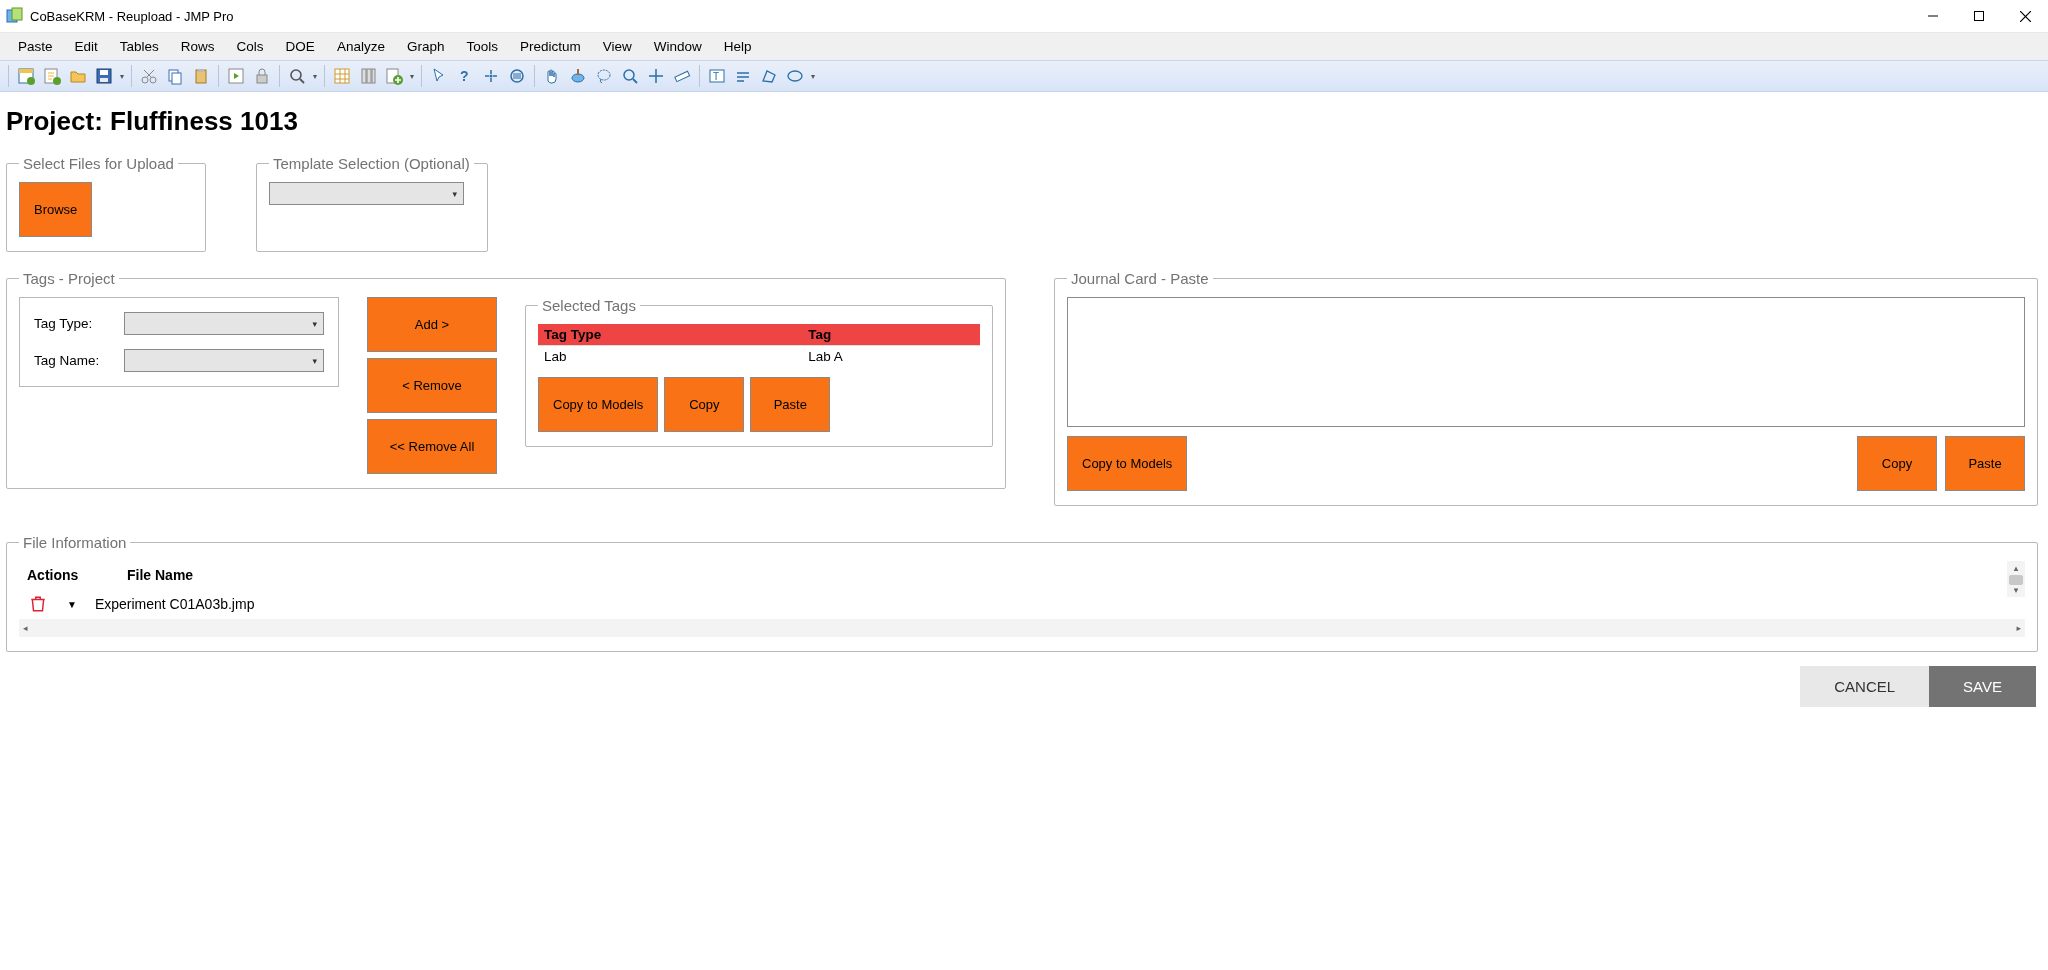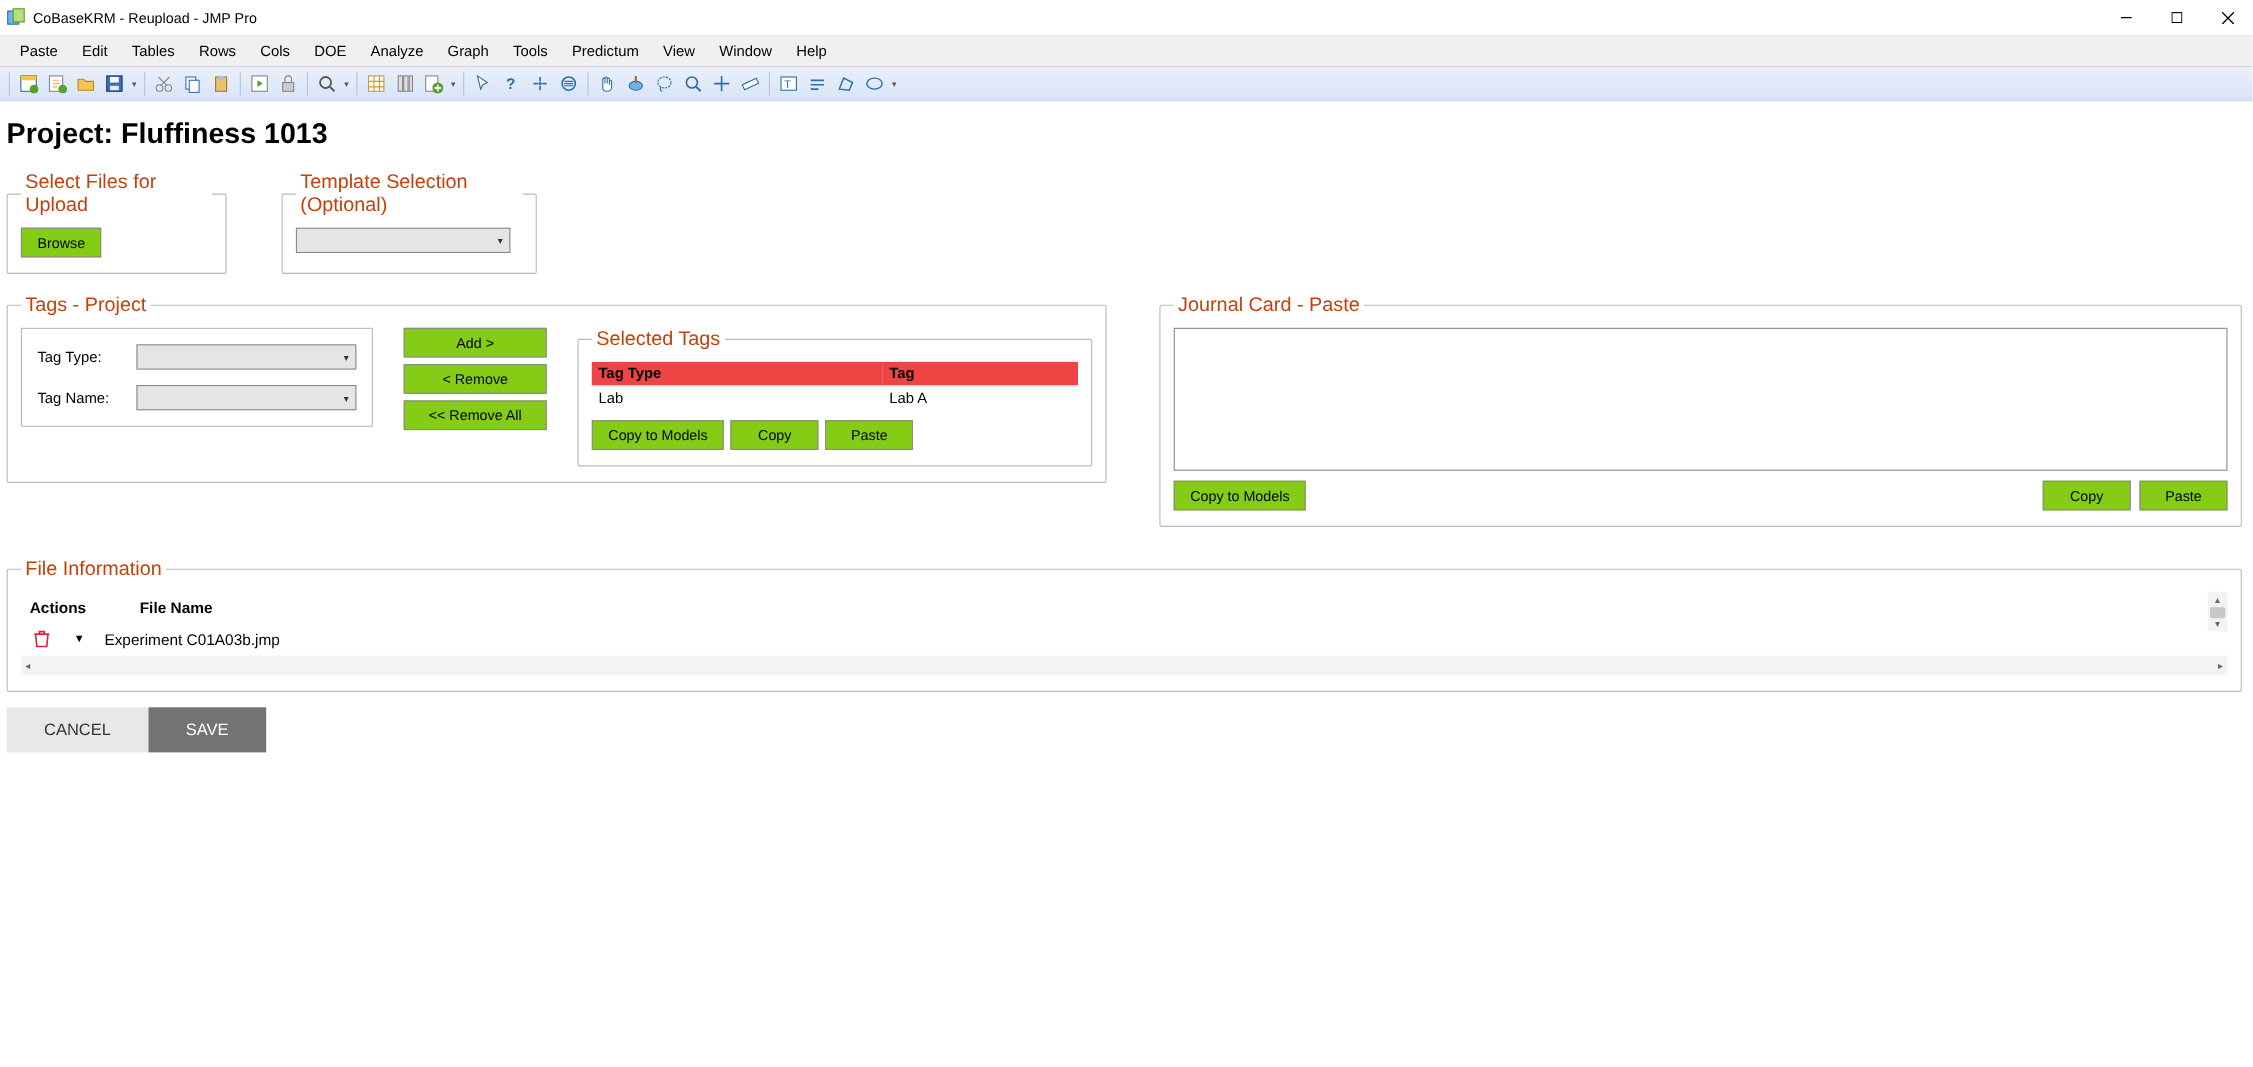--- a/index.html
+++ b/index.html
@@ -17,26 +17,26 @@
   
   .toolbar { display: flex; align-items: center; padding: 2px 4px; background: linear-gradient(#eaf0fa, #d8e4f7); border-top: 1px solid #c9d4e6; border-bottom: 1px solid #c9d4e6; min-height: 30px; }
   .tool-sep { width: 0px; border-left: 1px solid #b8c4d8; height: 22px; margin: 0 4px; }
   .tool-btn { width: 26px; height: 26px; display:flex; align-items:center; justify-content:center; border-radius:2px; }
   .tool-drop { width:10px; display:flex; align-items:center; justify-content:center; font-size:8px; color:#555;}
   
   .content { padding: 8px 10px 12px 6px; }
   .project-title { font-size: 26px; font-weight: 700; margin: 6px 0 18px 0; }
   
   fieldset { border: 1px solid #b9b9b9; border-radius: 2px; padding: 10px 12px 14px 12px; margin: 0; }
-  legend { padding: 0 4px; font-size: 18px; color: #c2410c; margin-top: 23px; }
+  legend { padding: 0 4px; font-size: 15px; color: #737373; margin-top: 23px; }
   
   .row1 { display: flex; gap: 50px; margin-bottom: 18px; }
   .row1 fieldset { }
   
-  .btn { background: #84cc16; border: 1px solid #8a8a8a; padding: 5px 14px; font-size: 13px; font-family: inherit; cursor: default; }
+  .btn { background: #f97316; border: 1px solid #8a8a8a; padding: 19px 14px; font-size: 13px; font-family: inherit; cursor: default; }
   .btn-wide { min-width: 130px; text-align: center; }
   
   .combo { position: relative; display: inline-block; }
   .combo-box { background: #e5e5e5; border: 1px solid #8a8a8a; height: 23px; display: flex; align-items: center; justify-content: flex-end; padding-right: 6px; }
   .combo-arrow { font-size: 9px; color: #333; }
   
   .row2 { display: flex; gap: 48px; align-items: flex-start; }
   .tags-record { flex: 0 0 1000px; }
   .tags-inner { display: flex; gap: 28px; align-items: flex-start; }
   
@@ -63,21 +63,21 @@
   .file-row { display:flex; align-items:center; gap:18px; padding: 6px 8px; font-size: 14px;}
   .trash-icon { color:#d23; width:18px; height:18px; }
   .expand-arrow { font-size:10px; }
   .file-scroll { position:relative; }
   .vscroll { position:absolute; right:0; top:0; bottom:22px; width:18px; background:#f3f3f3; display:flex; flex-direction:column; align-items:center; justify-content:space-between; padding:2px 0;}
   .vscroll .arrow { font-size:9px; color:#666; height:16px; display:flex; align-items:center;}
   .vscroll .thumb { width:14px; height:30px; background:#c8c8c8; border-radius:2px; margin-top:2px;}
   .hscroll { height:18px; background:#f3f3f3; display:flex; align-items:center; justify-content:space-between; padding:0 4px;}
   .hscroll .arrow { font-size:9px; color:#666;}
   
-  .footer { display:flex; gap:0; margin-top:14px; padding-right:2px;}
+  .footer { display:flex; justify-content:flex-end; gap:0; margin-top:14px; padding-right:2px;}
   .footer-btn { padding: 12px 34px; font-size: 15px; border:none; font-family:inherit;}
   .cancel { background:#e8e8e8; color:#333; }
   .save { background:#737373; color:#fff; }
   
   svg { display:block; }
 </style>
 </head>
 <body>
 
 <div class="titlebar">

